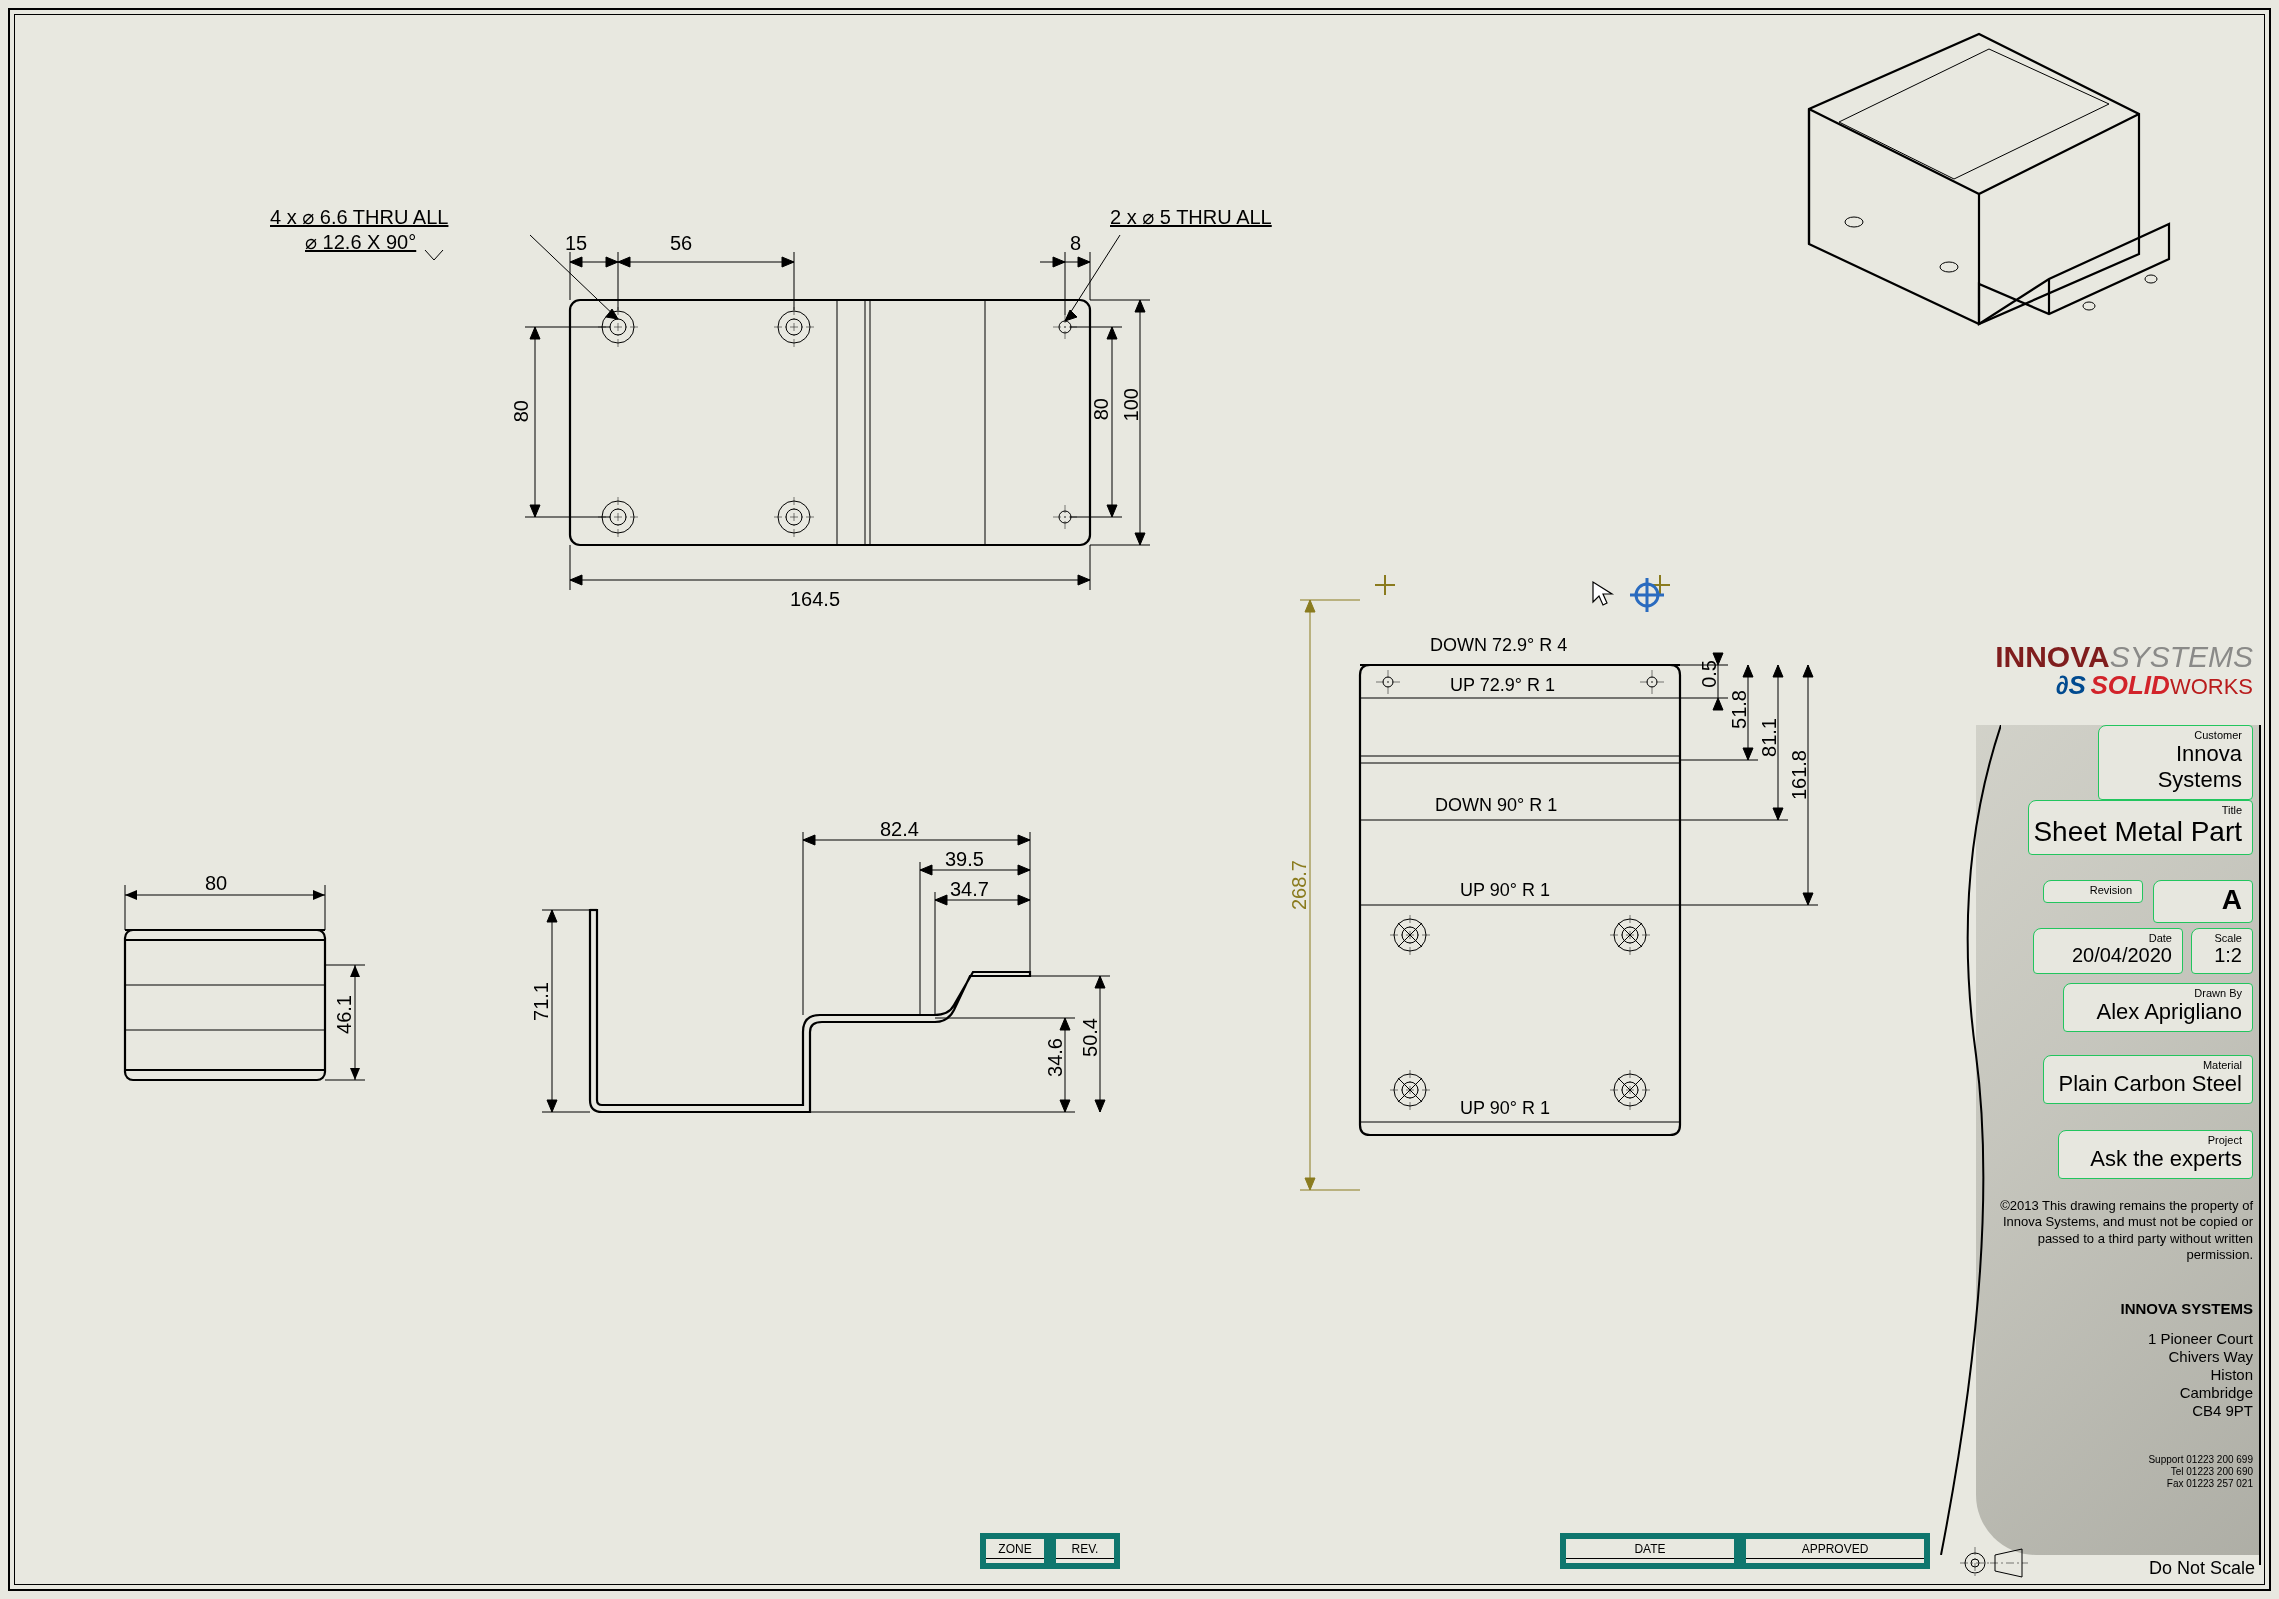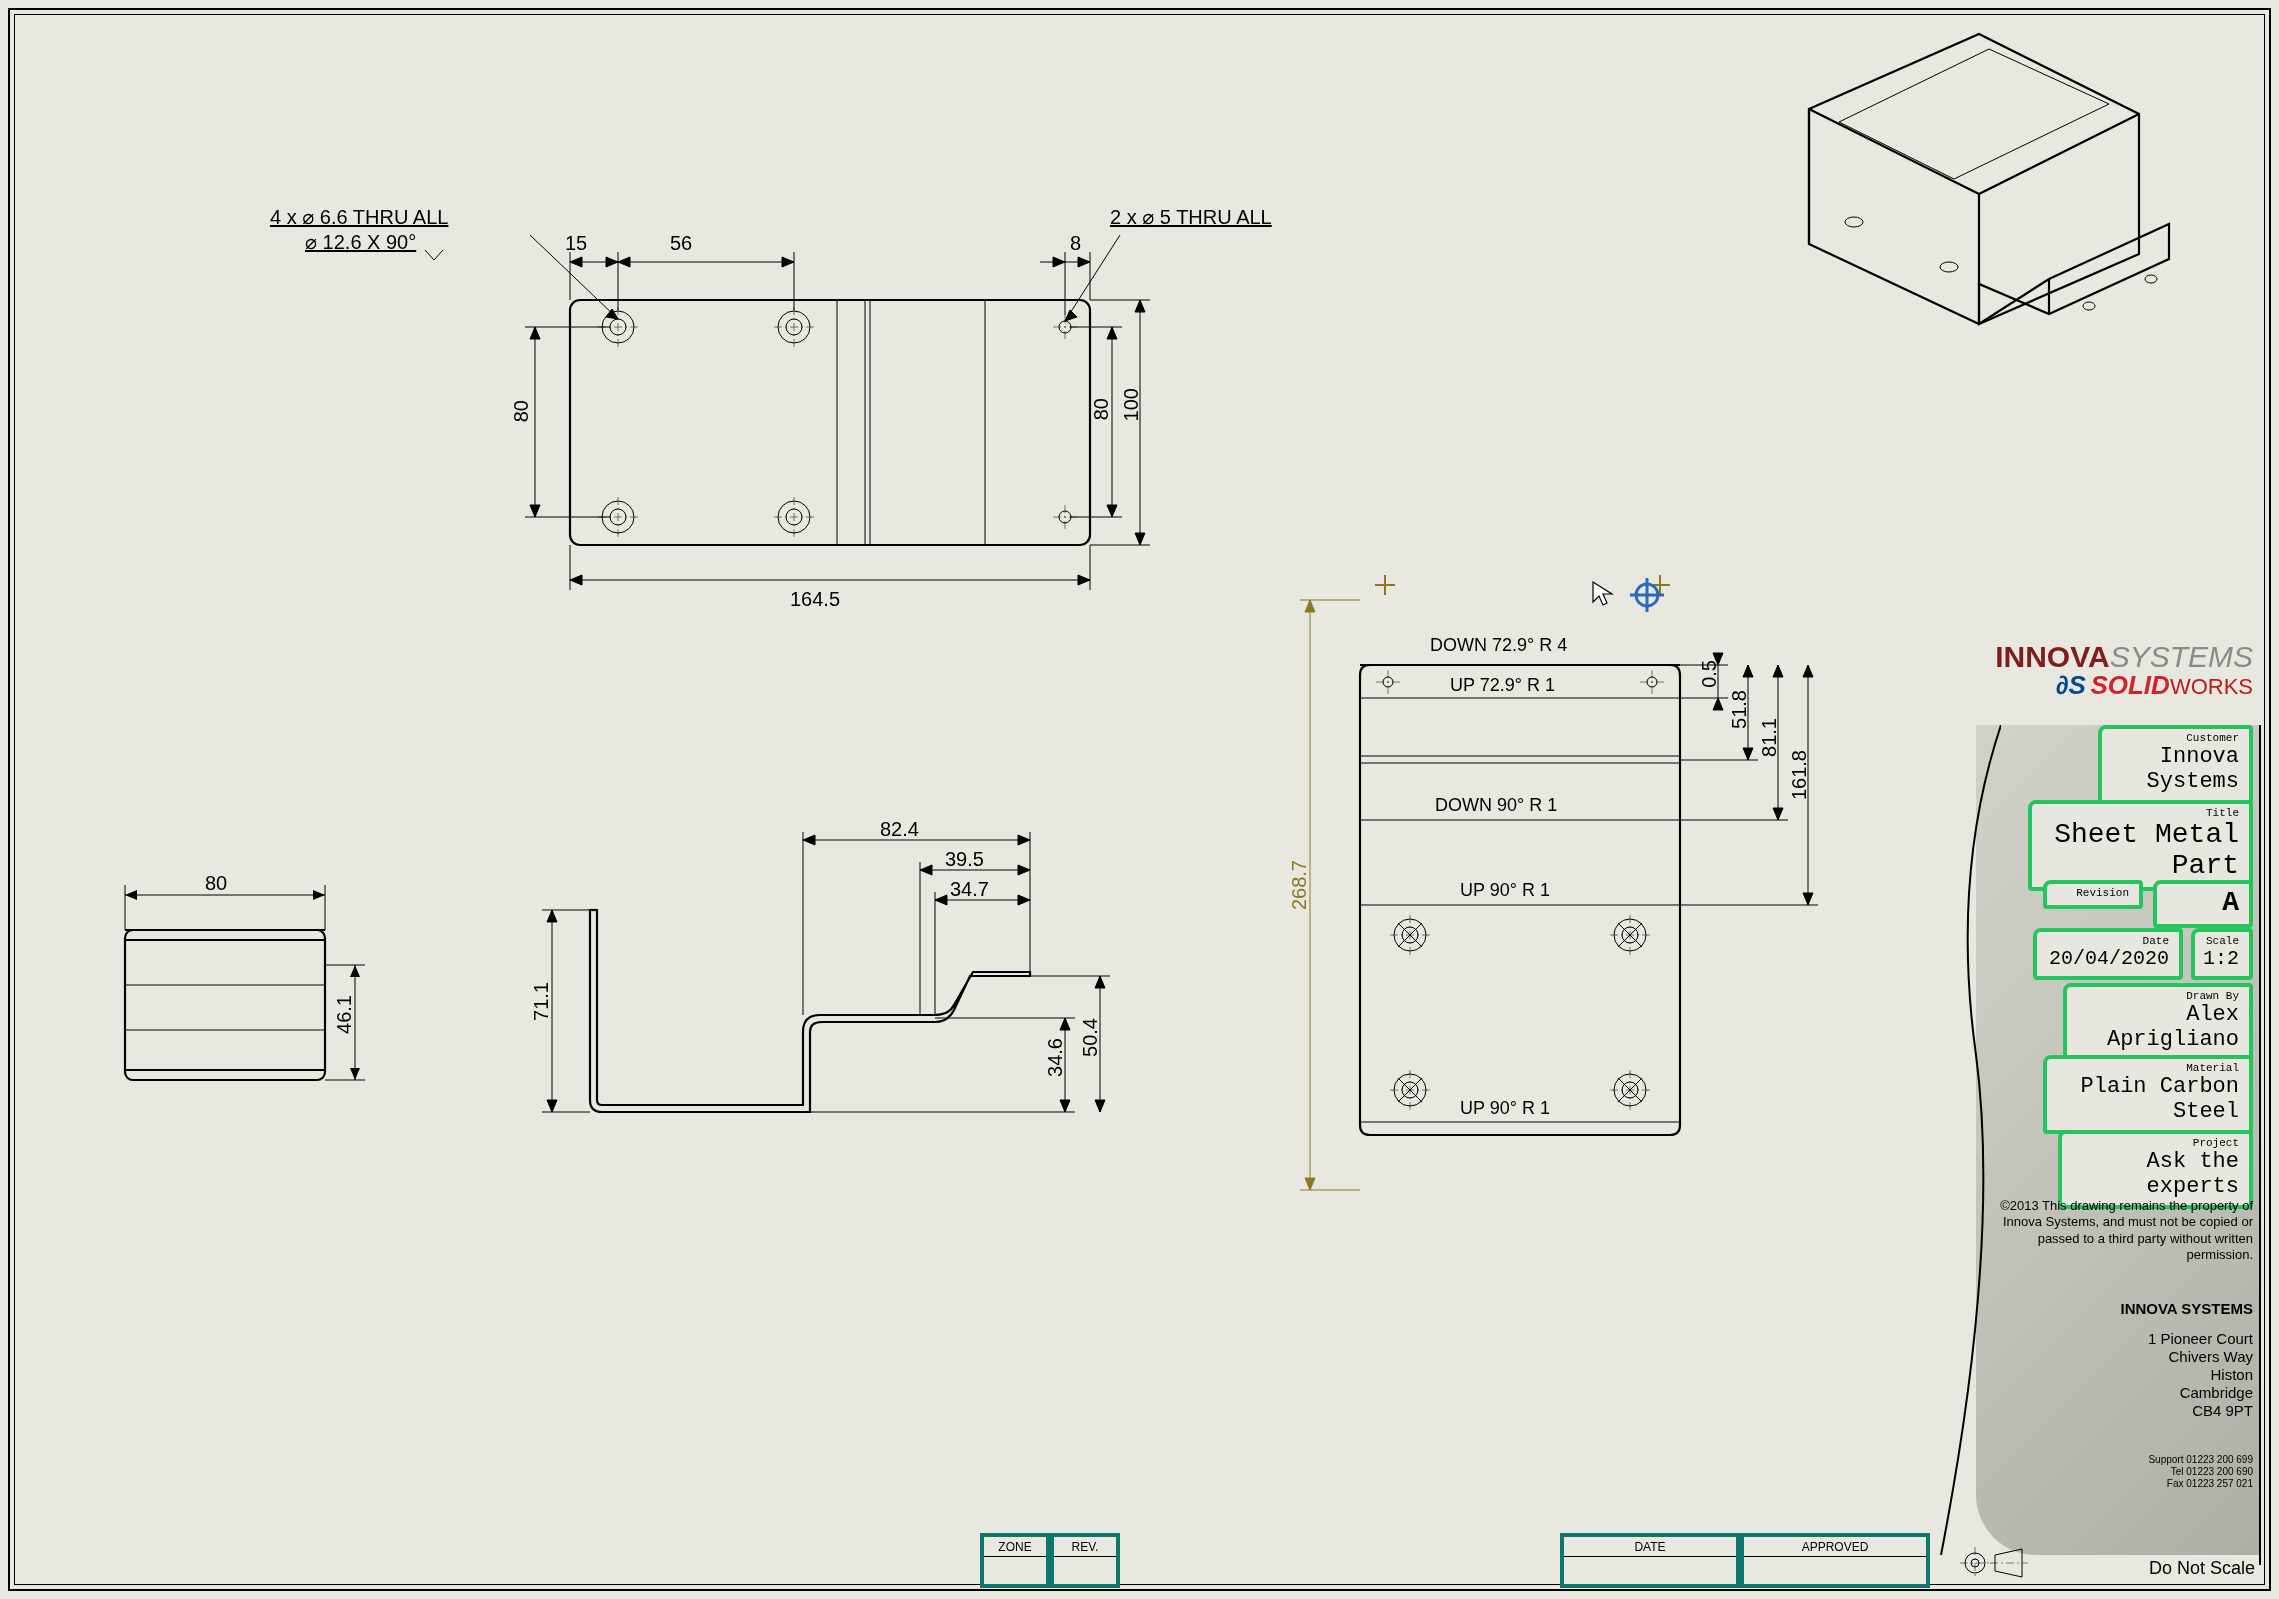--- a/index.html
+++ b/index.html
@@ -16,35 +16,35 @@
   .bendnote{position:absolute;font-size:18px;color:#000;text-align:center;white-space:nowrap;}
 
   
   .titleblock{position:absolute;right:18px;top:640px;width:320px;height:920px;}
   .tb-logo{position:absolute;right:8px;top:0;width:300px;text-align:right;}
   .tb-innova{font-family:Arial;font-weight:700;color:#7f1d1d;font-size:30px;letter-spacing:0px;}
   .tb-systems{font-family:Arial;font-style:italic;font-weight:300;color:#8a8a88;font-size:30px;}
   .tb-ds{font-family:Arial;font-style:italic;font-weight:700;color:#004a8f;font-size:26px;}
   .tb-sw{font-family:Arial;font-style:italic;font-weight:700;color:#d2232a;font-size:26px;}
   .tb-works{font-family:Arial;font-weight:300;color:#b91c1c;font-size:22px;}
-  .tb-cell{position:absolute;right:8px;background:#e7e7df;border:4px solid #22c55e;border-radius:8px 4px 4px 4px;padding:3px 10px 6px 2px;text-align:right;font-family:Liberation Mono, monospace;}
+  .tb-cell{position:absolute;right:8px;background:#e7e7df;border:1px solid #22c55e;border-radius:8px 4px 4px 4px;padding:3px 10px 6px 2px;text-align:right;}
   .tb-cell .lab{font-size:11px;color:#000;}
   .tb-cell .val{font-size:22px;color:#000;}
   .tb-cell.big .val{font-size:28px;}
   .tb-copy{position:absolute;right:8px;width:280px;font-size:13px;text-align:right;color:#000;line-height:1.25;}
   .tb-addr{position:absolute;right:8px;width:300px;font-size:15px;text-align:right;color:#000;line-height:1.2;}
   .tb-tel{position:absolute;right:8px;width:300px;font-size:10px;text-align:right;color:#000;line-height:1.2;margin-top:24px;}
   .tb-shadow{position:absolute;right:0;top:85px;width:300px;height:840px;border-right:2px solid #000;}
   .tb-bgimg{position:absolute;right:0;top:85px;width:285px;height:830px;background:linear-gradient(135deg,#bfbfb6 0,#a9a9a0 40%,#7f7f76 100%);opacity:.55;border-radius:0 0 0 60px;}
   .tb-curve{position:absolute;right:260px;top:85px;width:80px;height:830px;overflow:hidden;}
   .tb-curve svg{position:absolute;left:0;top:0;}
 
   
   .revstrip{position:absolute;left:980px;bottom:20px;height:46px;width:960px;}
-  .revbox{position:absolute;top:0;height:55px;border:4px solid #0f766e;}
+  .revbox{position:absolute;top:0;height:36px;border:6px solid #0f766e;}
   .revbox .h{position:absolute;top:0;left:0;right:0;height:20px;border-bottom:1px solid #000;font-size:12px;text-align:center;line-height:20px;}
   .revbox .c{position:absolute;top:20px;left:0;right:0;height:26px;font-size:12px;text-align:center;line-height:26px;}
 
   .isoview{position:absolute;top:24px;right:90px;width:450px;height:350px;}
   .topview{position:absolute;top:280px;left:510px;width:640px;height:340px;}
   .leftview{position:absolute;top:870px;left:70px;width:310px;height:300px;}
   .frontview{position:absolute;top:800px;left:510px;width:620px;height:370px;}
   .flatview{position:absolute;top:570px;left:1280px;width:560px;height:810px;}
 
   svg{overflow:visible;}

